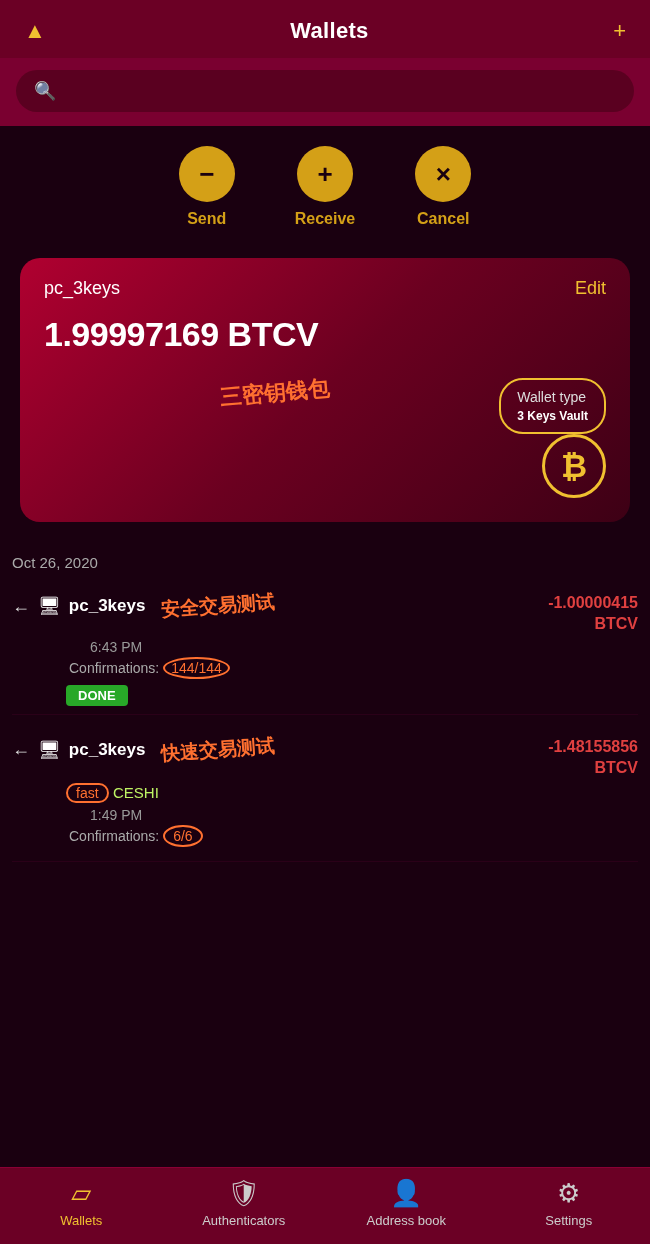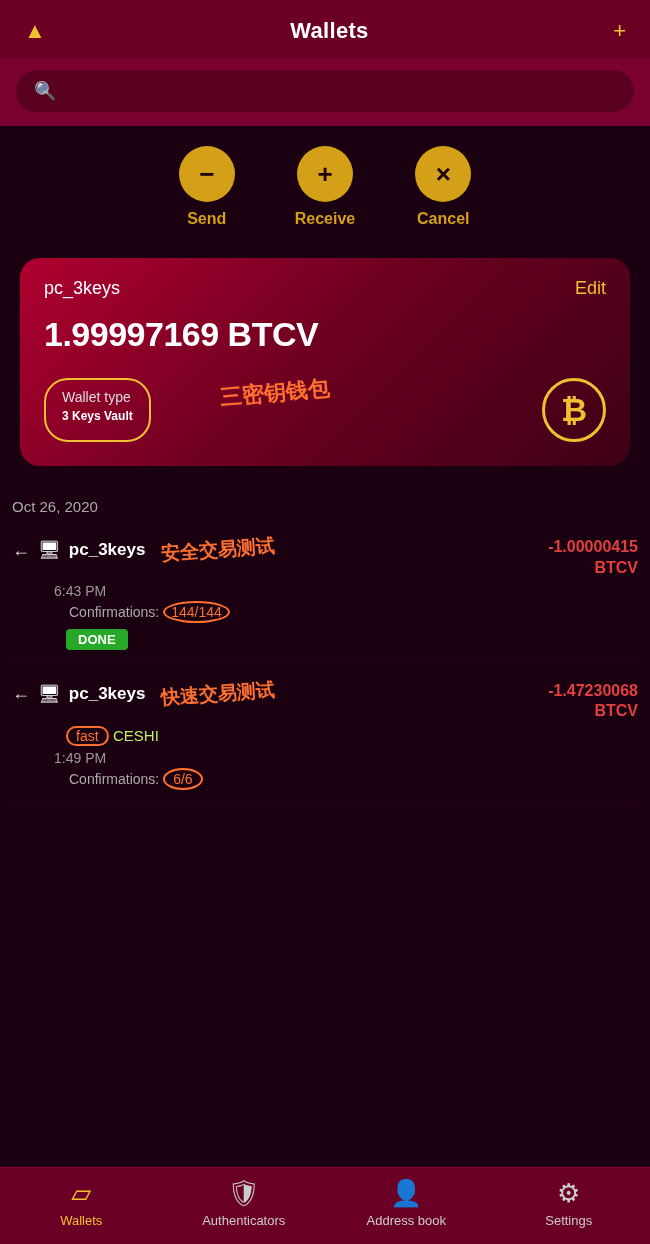--- a/index.html
+++ b/index.html
@@ -124,20 +124,22 @@
     .card-balance {
       font-size: 34px;
       font-weight: 800;
       color: #fff;
       margin-bottom: 24px;
       letter-spacing: -0.5px;
     }
     .card-bottom {
       display: flex;
       justify-content: space-between;
+      align-items: flex-end;
+      flex-direction: column;
     }
     .wallet-type-badge {
       border: 2px solid #f0c030;
       border-radius: 24px;
       padding: 8px 16px;
       color: #fff;
       font-size: 14px;
       line-height: 1.4;
     }
     .wallet-type-label { color: #ddd; }
@@ -206,21 +208,21 @@
     .tx-amount {
       color: #e04040;
       font-weight: 700;
       font-size: 16px;
       text-align: right;
       line-height: 1.3;
     }
     .tx-time {
       color: #999;
       font-size: 14px;
-      margin-left: 42px;
+      margin-left: 78px;
       margin-bottom: 2px;
     }
     .tx-confirmations {
       color: #aaa;
       font-size: 14px;
       margin-left: 57px;
       margin-bottom: 6px;
     }
     .tx-status {
       display: inline-block;
@@ -367,21 +369,21 @@
 
   <div class="tx-item tx-item-wrapper" style="margin-top:10px;">
     <div class="tx-header">
       <div class="tx-left">
         <span class="tx-arrow">←</span>
         <span class="tx-wallet-icon">🖥</span>
         <span class="tx-wallet-name">pc_3keys</span>
         <span style="color:#ff7030;font-size:19px;font-weight:700;margin-left:8px;transform:rotate(-4deg);display:inline-block;">快速交易测试</span>
       </div>
       <div class="tx-amount">
-        <div>-1.47230068</div>
+        <div>-1.48155856</div>
         <div>BTCV</div>
       </div>
     </div>
     <div style="margin-left:54px;margin-bottom:4px;">
       <span class="fast-label">fast</span>
       <span style="color:#bef264;font-size:15px;">CESHI</span>
     </div>
     <div class="tx-time">1:49 PM</div>
     <div class="tx-confirmations">
       <span>Confirmations:</span>

